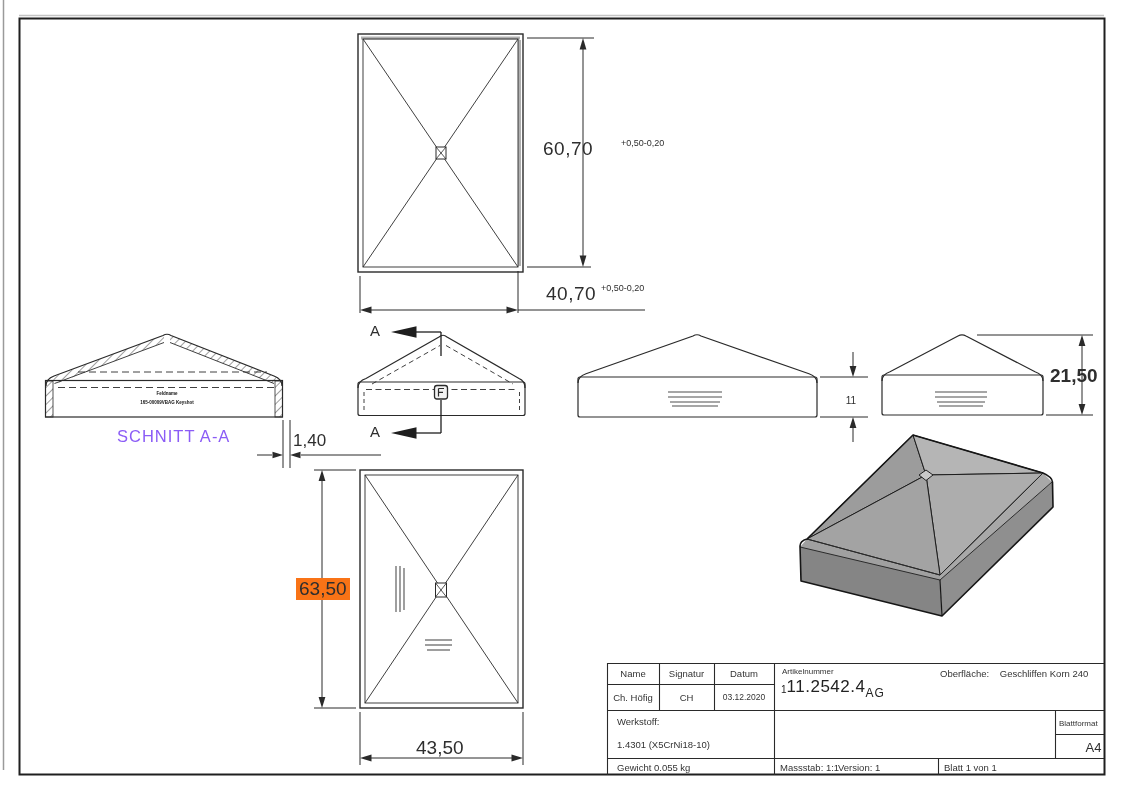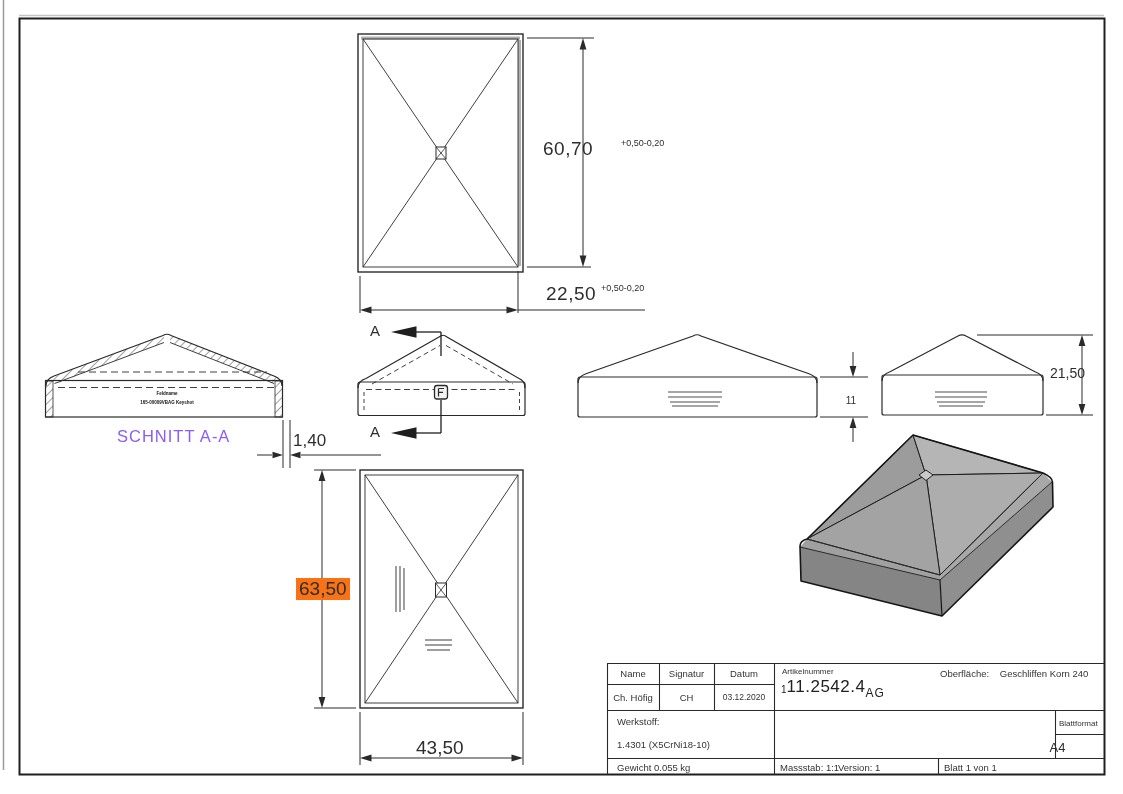--- a/index.html
+++ b/index.html
@@ -218,40 +218,40 @@
 
 <div class="txt dim" style="left:543px;top:138px;gap:28px;">
   <span>60,70</span>
   <span class="tol">
         <span>+0,50</span>
         <span>-0,20</span>
       </span>
 </div>
 
 <div class="txt dim" style="left:546px;top:283px;">
-  <span>22,50</span>
+  <span>40,70</span>
   <span class="tol">
         <span>+0,50</span>
         <span>-0,20</span>
       </span>
 </div>
 
 <div class="txt marker-a" style="left:366px;top:322px;">A</div>
 <div class="txt marker-a" style="left:366px;top:423px;">A</div>
 
 <div class="txt schnitt" style="left:117px;top:427px;">SCHNITT A-A</div>
 
 <div class="txt stamp" style="left:112px;top:390px;">
   <div>Feldname</div>
   <div>165-00009VBAG Keyshot</div>
 </div>
 
 <div class="txt" style="left:293px;top:431px;font-size:17px;">1,40</div>
 <div class="txt" style="left:837px;top:395px;font-size:10px;width:28px;text-align:center;">11</div>
-<div class="txt" style="left:1050px;top:365px;font-size:14px;">21,50</div>
+<div class="txt" style="left:1050px;top:365px;font-size:19px;font-weight:bold;">21,50</div>
 <div class="txt bg-white" style="left:296px;top:578px;font-size:19px;">63,50</div>
 <div class="txt" style="left:416px;top:737px;font-size:19px;">43,50</div>
 
 <div class="txt tb tb-c" style="left:607px;top:668px;width:52px;">Name</div>
 <div class="txt tb tb-c" style="left:659px;top:668px;width:55px;">Signatur</div>
 <div class="txt tb tb-c" style="left:714px;top:668px;width:60px;">Datum</div>
 <div class="txt tb tb-c" style="left:607px;top:692px;width:52px;">Ch. Höfig</div>
 <div class="txt tb tb-c" style="left:659px;top:692px;width:55px;">CH</div>
 <div class="txt tb tb-c" style="left:714px;top:692px;width:60px;font-size:8.5px;">03.12.2020</div>
 
@@ -264,20 +264,20 @@
 
 <div class="txt tb" style="left:940px;top:668px;">
   <span>Oberfläche:</span>
   <span style="margin-left:8px;">Geschliffen Korn 240</span>
 </div>
 
 <div class="txt tb" style="left:617px;top:716px;">Werkstoff:</div>
 <div class="txt tb" style="left:617px;top:739px;">1.4301 (X5CrNi18-10)</div>
 
 <div class="txt tb tb-small" style="left:1059px;top:719px;">Blattformat</div>
-<div class="txt a4" style="left:1033px;top:740px;">A4</div>
+<div class="txt a4" style="left:1069px;top:740px;">A4</div>
 
 <div class="txt tb" style="left:617px;top:762px;">Gewicht 0.055 kg</div>
 <div class="txt tb" style="left:780px;top:762px;">Massstab: 1:1</div>
 <div class="txt tb" style="left:838px;top:762px;">Version: 1</div>
 <div class="txt tb" style="left:944px;top:762px;">Blatt 1 von 1</div>
 
 </div>
 
 </body></html>

